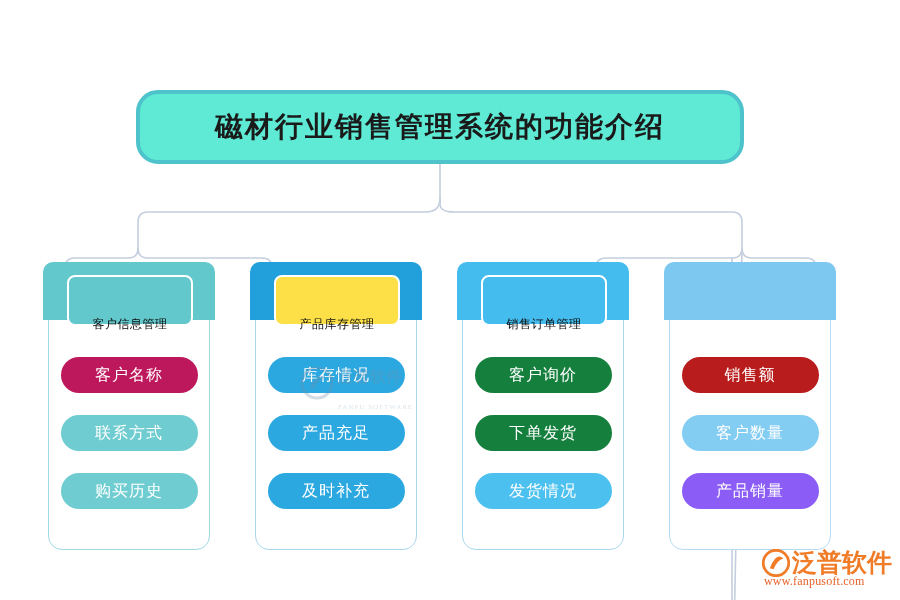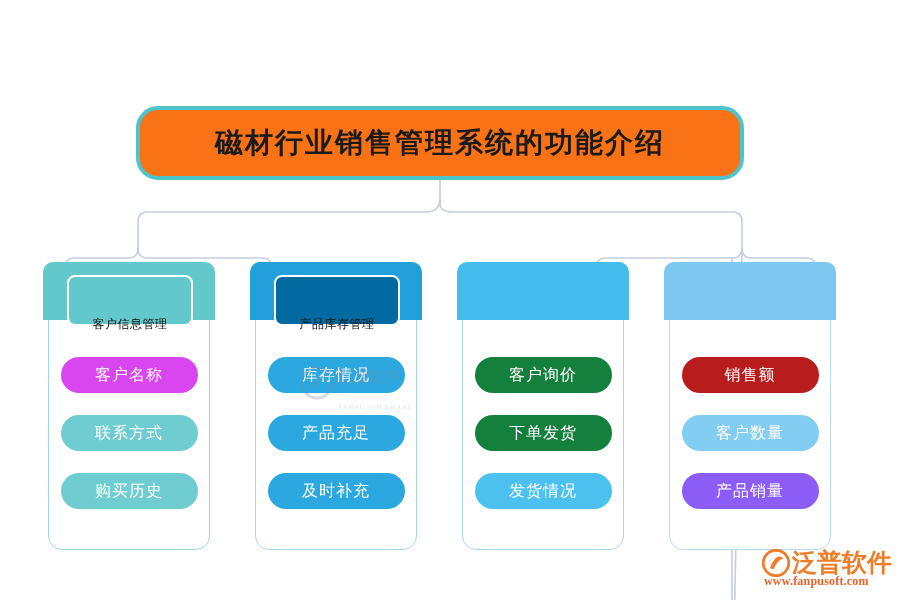--- a/index.html
+++ b/index.html
@@ -34,25 +34,24 @@
   
   #title-box {
     position: absolute;
     left: 136px;
     top: 90px;
     width: 608px;
     height: 74px;
     box-sizing: border-box;
     border: 4px solid #4ec3cb;
     border-radius: 22px;
-    background: #f97316;
+    background: #5eead4;
     display: flex;
     align-items: center;
     justify-content: center;
-    margin-top: 16px;
   }
   #title-text {
     font-size: 28px;
     font-weight: bold;
     color: #1a1a1a;
     letter-spacing: 2px;
     white-space: nowrap;
   }
 
   
@@ -177,21 +176,21 @@
     font-weight: bold;
     color: #f07c28;
     letter-spacing: 0px;
     white-space: nowrap;
   }
   #logo-url {
     position: absolute;
     left: 2px;
     top: 26px;
     font-size: 12px;
-    font-weight: bold;
+    font-weight: normal;
     color: #e8622a;
     letter-spacing: 0.2px;
     white-space: nowrap;
     font-family: "Liberation Serif", serif;
   }
 </style>
 </head>
 <body>
 
 <div id="diagram-root">
@@ -217,54 +216,57 @@
     <span id="title-text">磁材行业销售管理系统的功能介绍</span>
   </div>
 
   <div class="column" style="left:43px;">
     <div class="col-card" style="border-color:#9fd9e4;"></div>
     <div class="col-headband" style="background:#63c8cc;"></div>
     <div class="col-headinner" style="background:#63c8cc;">
       <span class="col-headinner-label">客户信息管理</span>
     </div>
     <div class="pill-stack">
-      <div class="pill" style="background:#d946ef;">
+      <div class="pill" style="background:#be185d;">
         <span class="pill-label">客户名称</span>
       </div>
       <div class="pill" style="background:#6fcdd1;">
         <span class="pill-label">联系方式</span>
       </div>
       <div class="pill" style="background:#6fcdd1;">
         <span class="pill-label">购买历史</span>
       </div>
     </div>
   </div>
 
   <div class="column" style="left:250px;">
     <div class="col-card" style="border-color:#a9d7ec;"></div>
     <div class="col-headband" style="background:#22a0dc;"></div>
-    <div class="col-headinner" style="background:#0369a1;">
+    <div class="col-headinner" style="background:#fde047;">
       <span class="col-headinner-label">产品库存管理</span>
     </div>
     <div class="pill-stack">
       <div class="pill" style="background:#2ba8e0;">
         <span class="pill-label">库存情况</span>
       </div>
       <div class="pill" style="background:#2ba8e0;">
         <span class="pill-label">产品充足</span>
       </div>
       <div class="pill" style="background:#2ba8e0;">
         <span class="pill-label">及时补充</span>
       </div>
     </div>
   </div>
 
   <div class="column" style="left:457px;">
     <div class="col-card" style="border-color:#a9d7ec;"></div>
     <div class="col-headband" style="background:#44bced;"></div>
+    <div class="col-headinner" style="background:#44bced;">
+      <span class="col-headinner-label">销售订单管理</span>
+    </div>
     <div class="pill-stack">
       <div class="pill" style="background:#15803d;">
         <span class="pill-label">客户询价</span>
       </div>
       <div class="pill" style="background:#15803d;">
         <span class="pill-label">下单发货</span>
       </div>
       <div class="pill" style="background:#4cc0ef;text-align:center;">
         <span class="pill-label">发货情况</span>
       </div>

